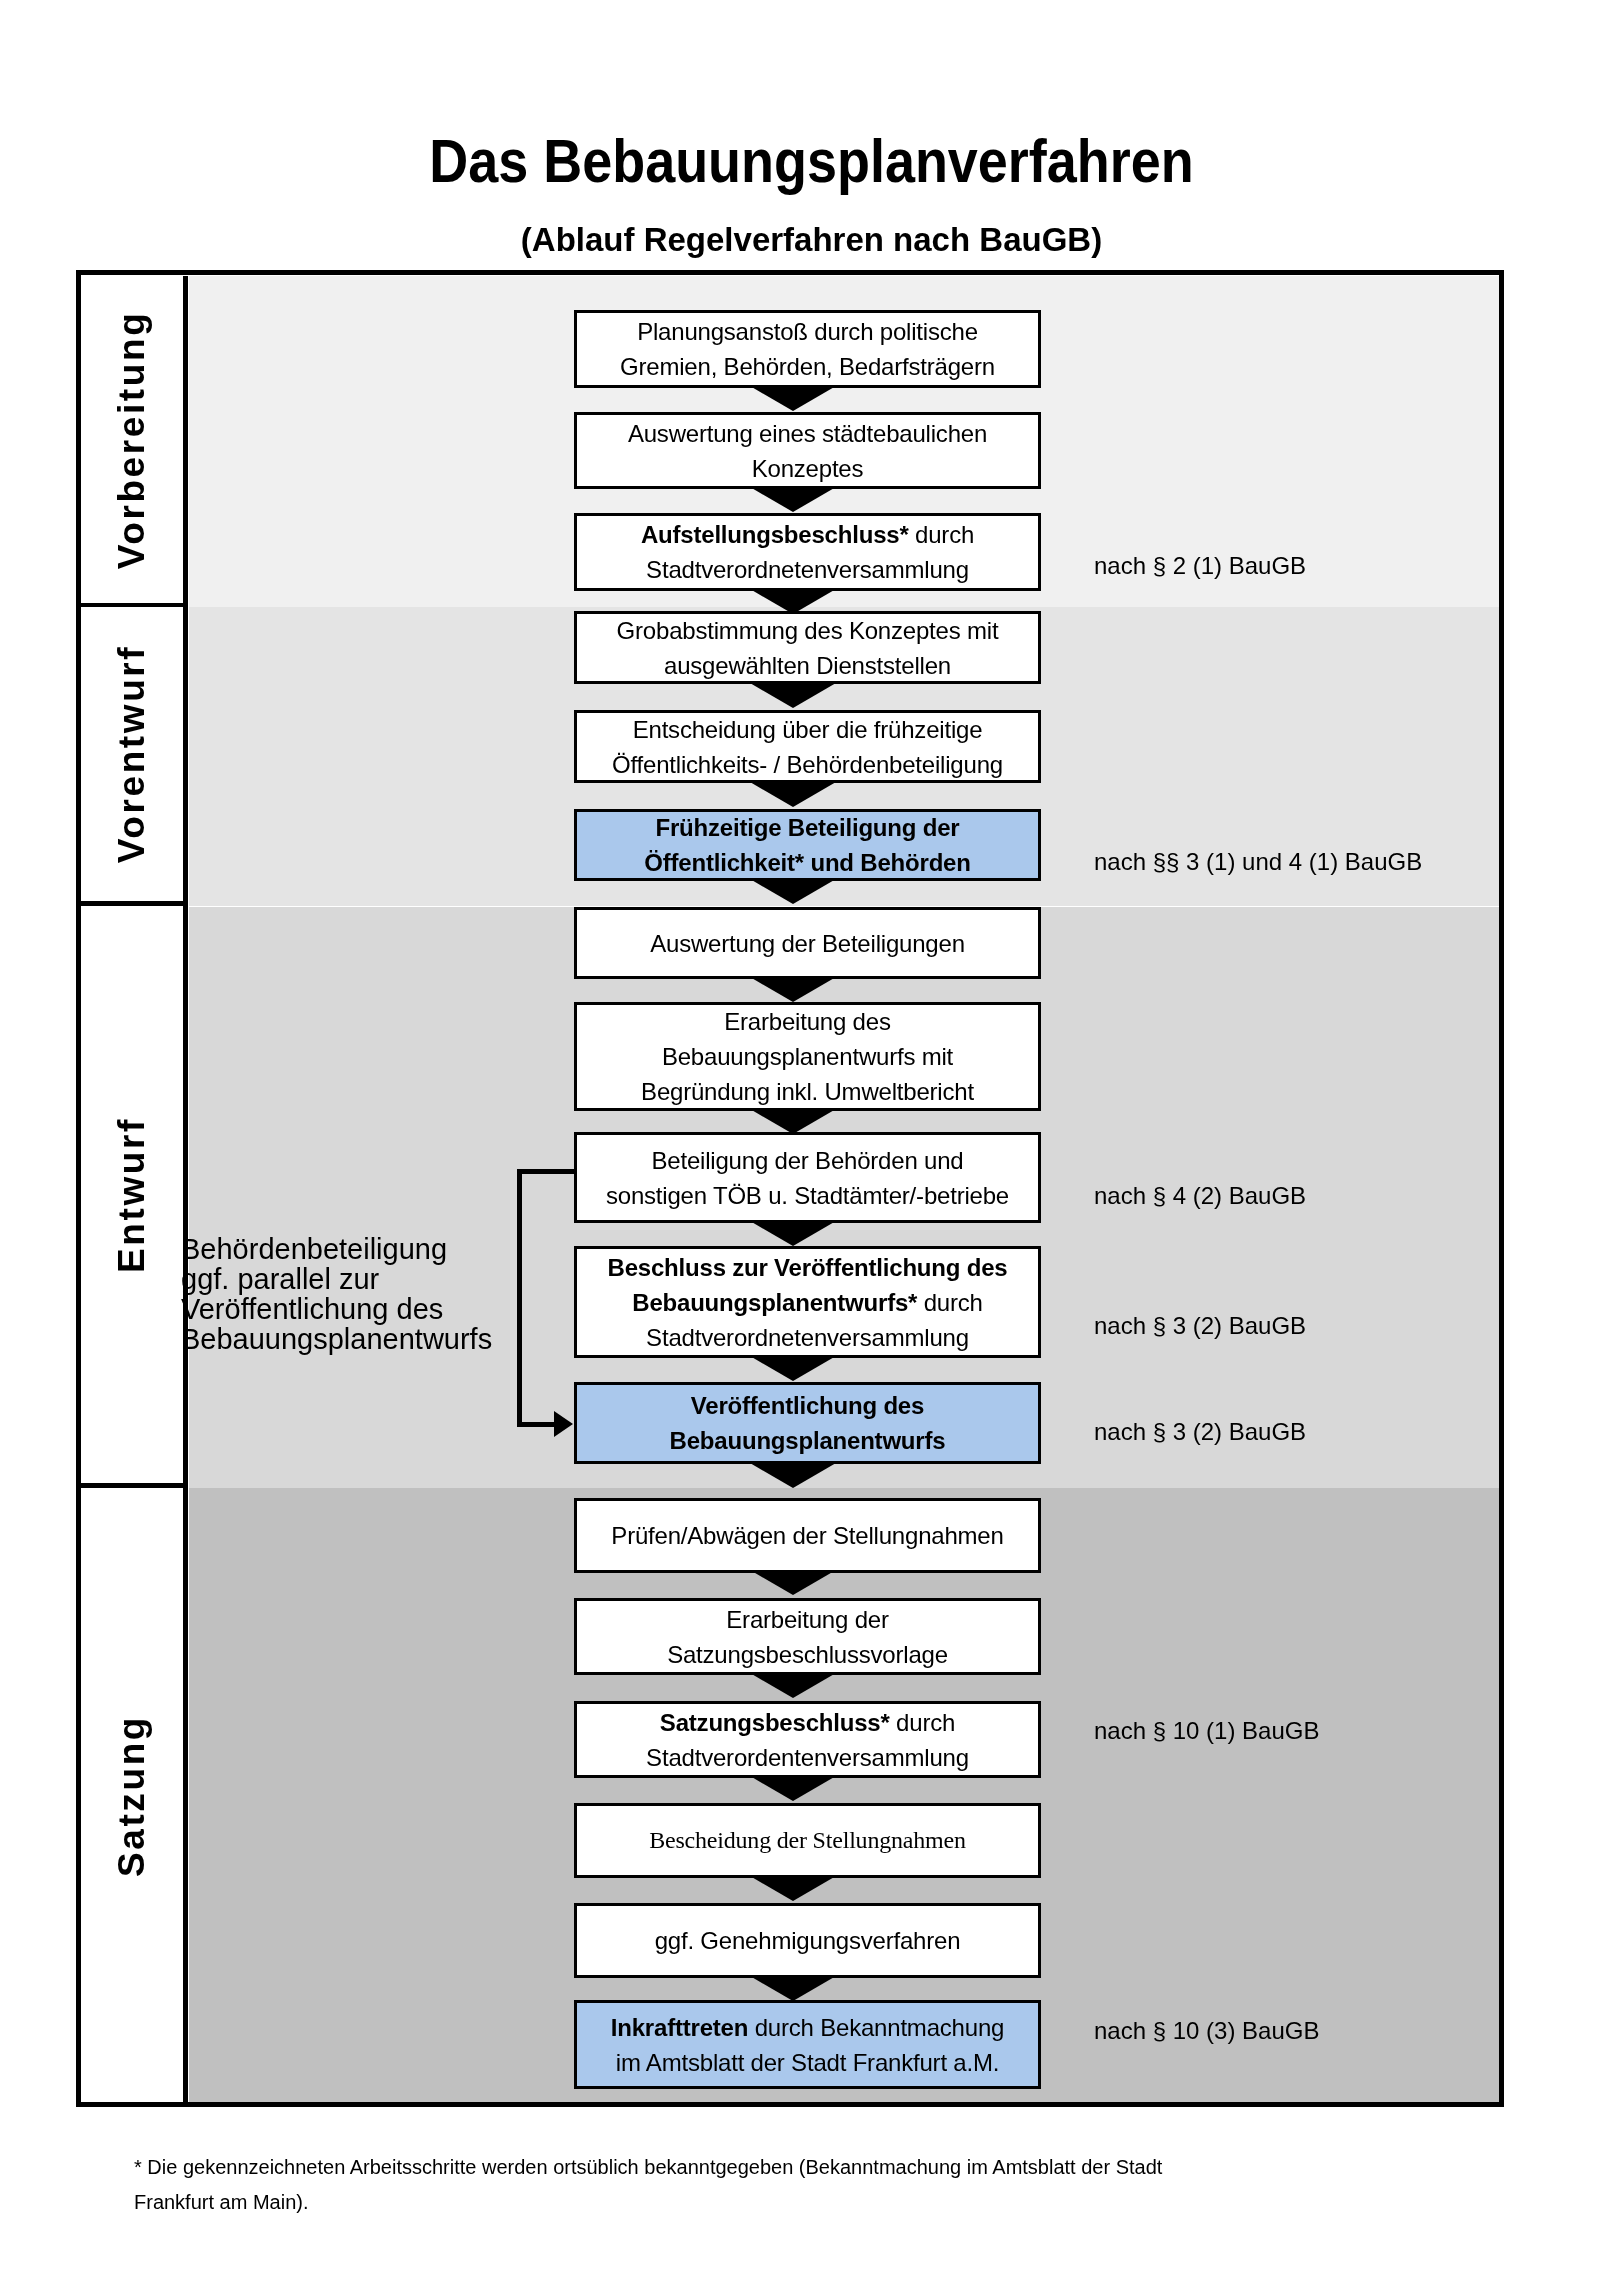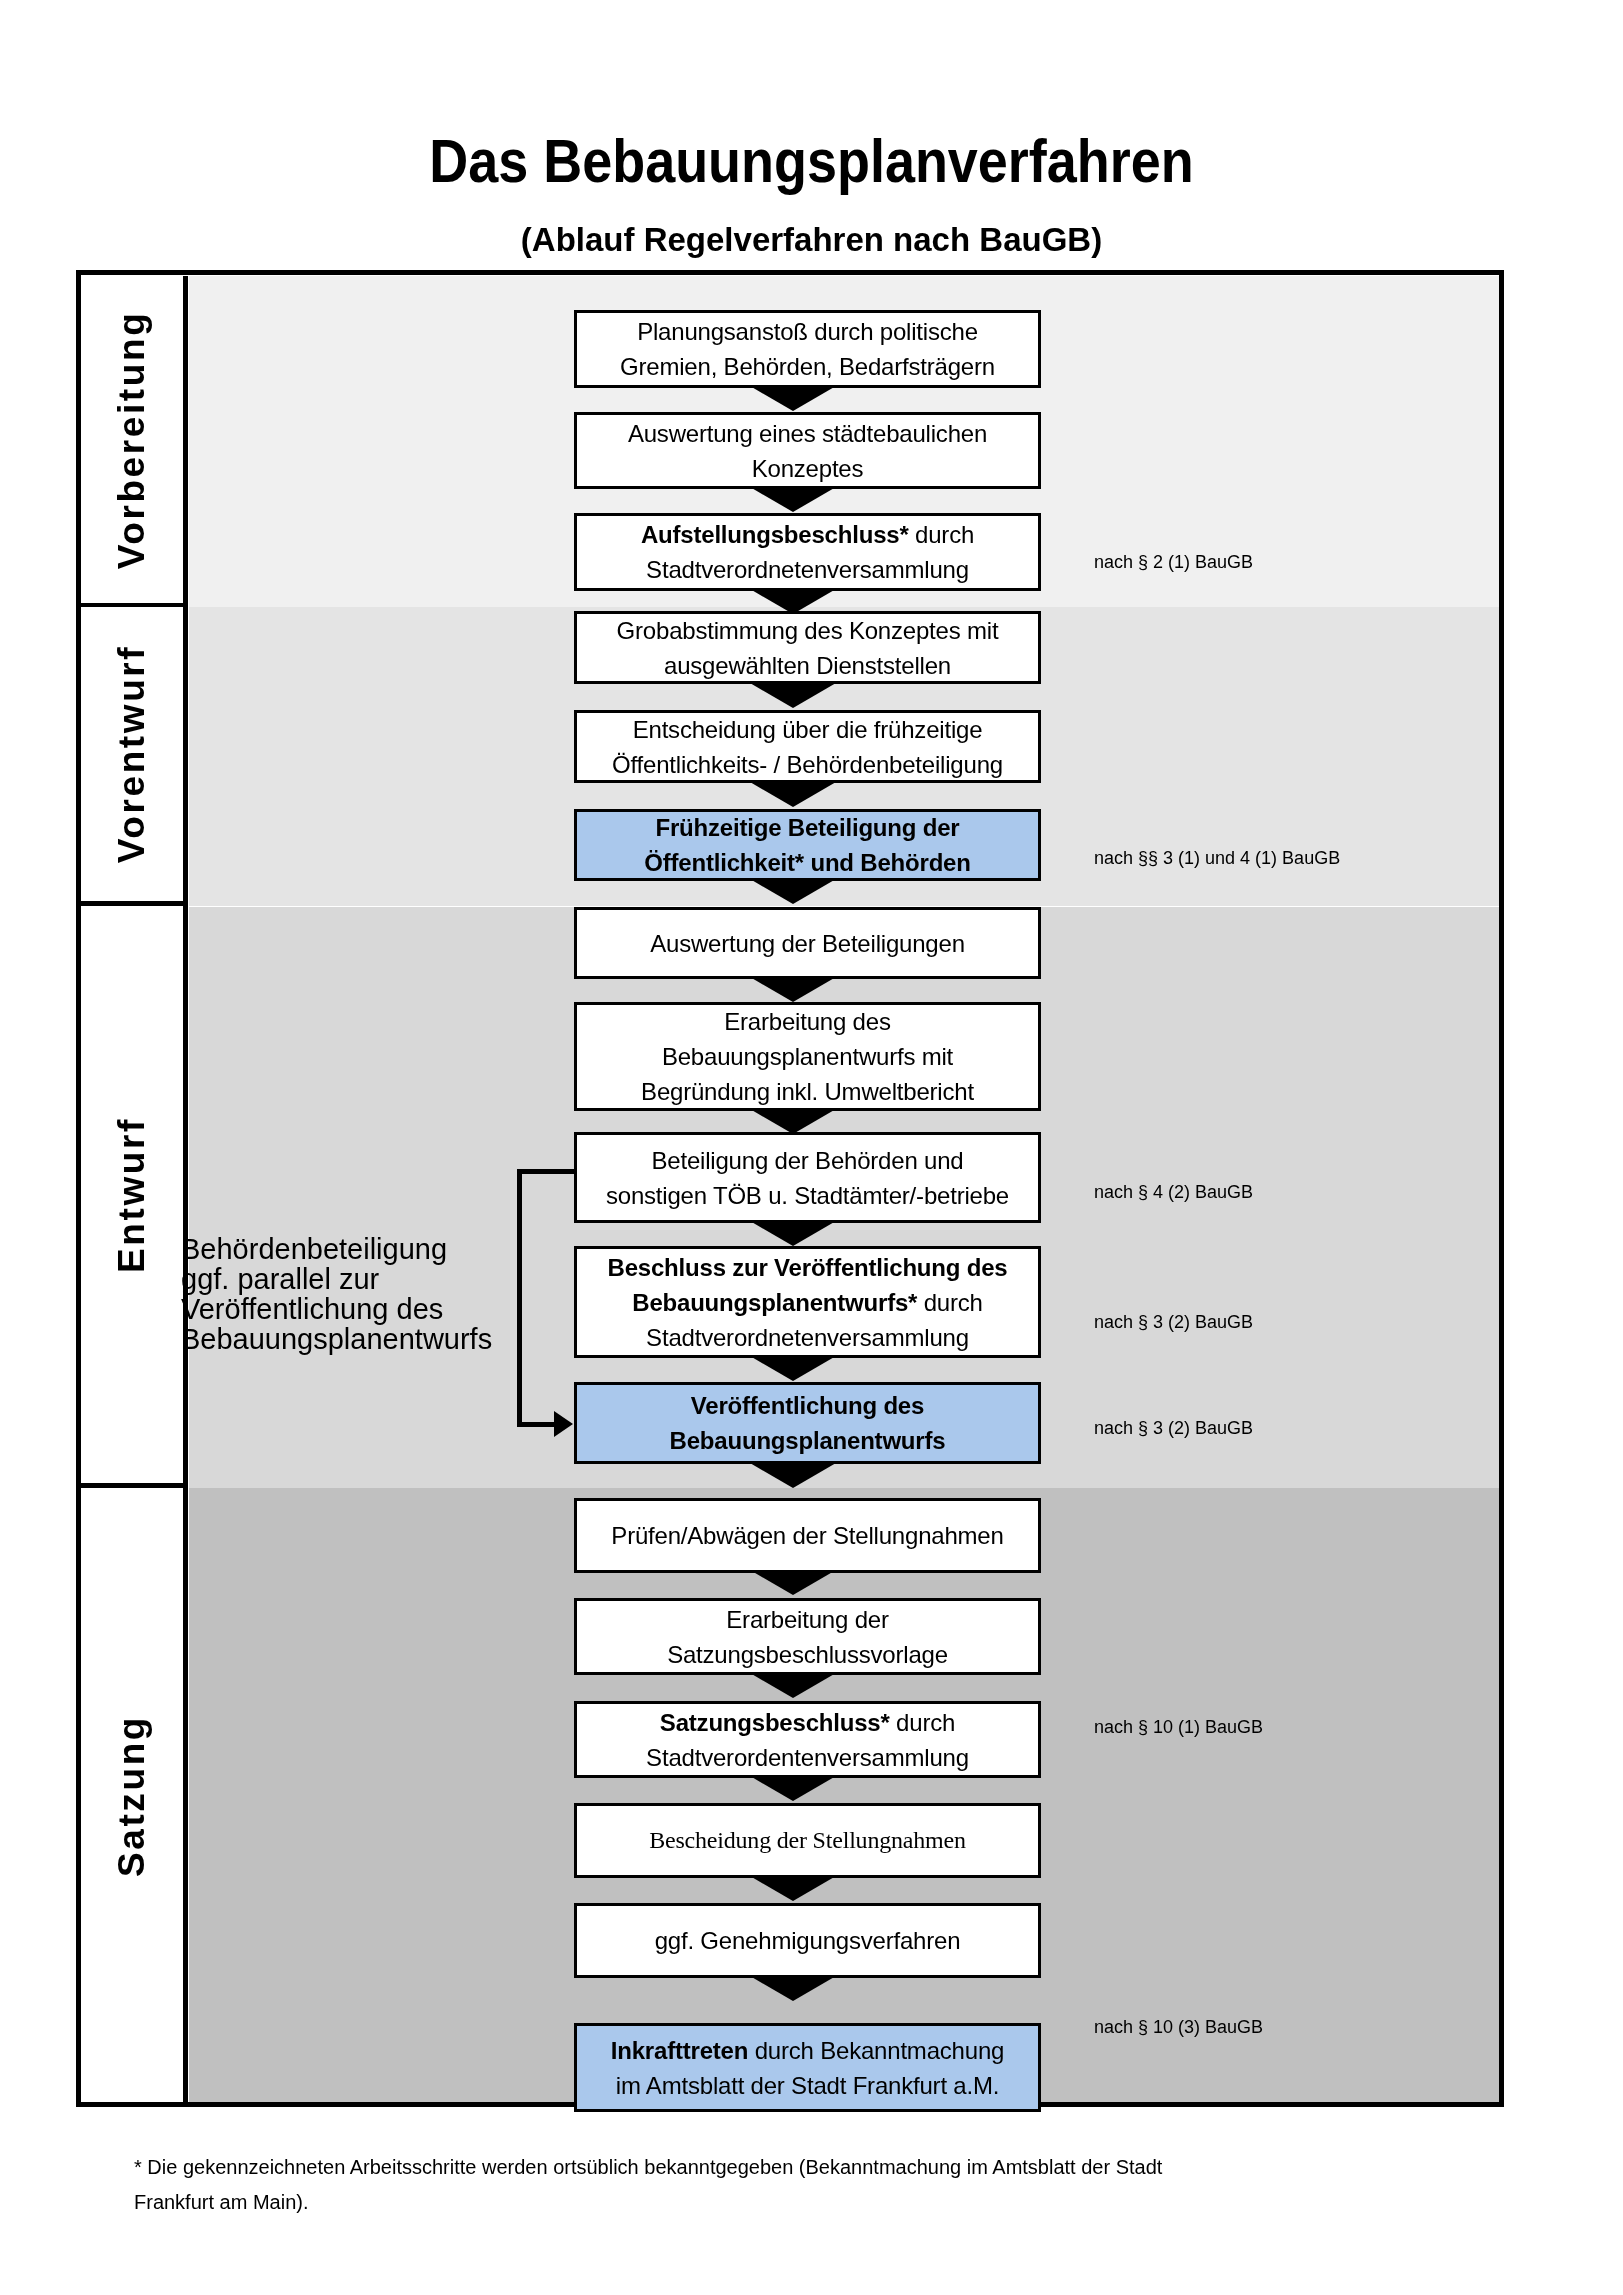--- a/index.html
+++ b/index.html
@@ -23,21 +23,21 @@
   
   .fbox{left:574px;width:467px;border:3.9px solid #000;background:#fff;box-sizing:border-box;
         display:flex;align-items:center;justify-content:center;text-align:center;
         font-size:24px;line-height:35px;letter-spacing:-0.2px;white-space:nowrap;}
   .fbox.blue{font-weight:bold;}
   .bd{font-weight:bold;}
   
   .arrow{left:750px;width:0;height:0;border-left:43px solid transparent;
          border-right:43px solid transparent;border-top:25px solid #000;}
   
-  .legal{left:1094px;font-size:18px;white-space:nowrap;}
+  .legal{left:1094px;font-size:24px;white-space:nowrap;}
   
   .sidenote{left:181px;top:1234px;width:327px;text-align:left;font-size:29px;line-height:30px;}
   
   .cline{background:#000;}
   .chead{width:0;height:0;border-top:13px solid transparent;border-bottom:13px solid transparent;
          border-left:19.6px solid #000;}
   
   .footnote{left:134px;top:2150px;width:1407px;font-size:20px;line-height:35px;}
 </style>
 </head>
@@ -152,21 +152,21 @@
 <div class="abs fbox" style="top:1803px;height:75px;font-family:Liberation Serif, serif;">
   <div><span>Bescheidung der Stellungnahmen</span></div>
 </div>
 <div class="abs arrow" style="top:1876px;"></div>
 
 <div class="abs fbox" style="top:1903px;height:75px;">
   <div><span>ggf. Genehmigungsverfahren</span></div>
 </div>
 <div class="abs arrow" style="top:1976px;"></div>
 
-<div class="abs fbox blue" style="top:2000px;height:89px;background:#aac8ec;margin-top:23px;">
+<div class="abs fbox blue" style="top:2000px;height:89px;background:#aac8ec;">
   <div><span class="bd">Inkrafttreten</span><span style="font-weight:normal"> durch Bekanntmachung</span><br><span style="font-weight:normal">im Amtsblatt der Stadt Frankfurt a.M.</span></div>
 </div>
 
 <div class="abs legal" style="top:552px;">nach § 2 (1) BauGB</div>
 <div class="abs legal" style="top:848px;">nach §§ 3 (1) und 4 (1) BauGB</div>
 <div class="abs legal" style="top:1182px;">nach § 4 (2) BauGB</div>
 <div class="abs legal" style="top:1312px;">nach § 3 (2) BauGB</div>
 <div class="abs legal" style="top:1418px;">nach § 3 (2) BauGB</div>
 <div class="abs legal" style="top:1717px;">nach § 10 (1) BauGB</div>
 <div class="abs legal" style="top:2017px;">nach § 10 (3) BauGB</div>

